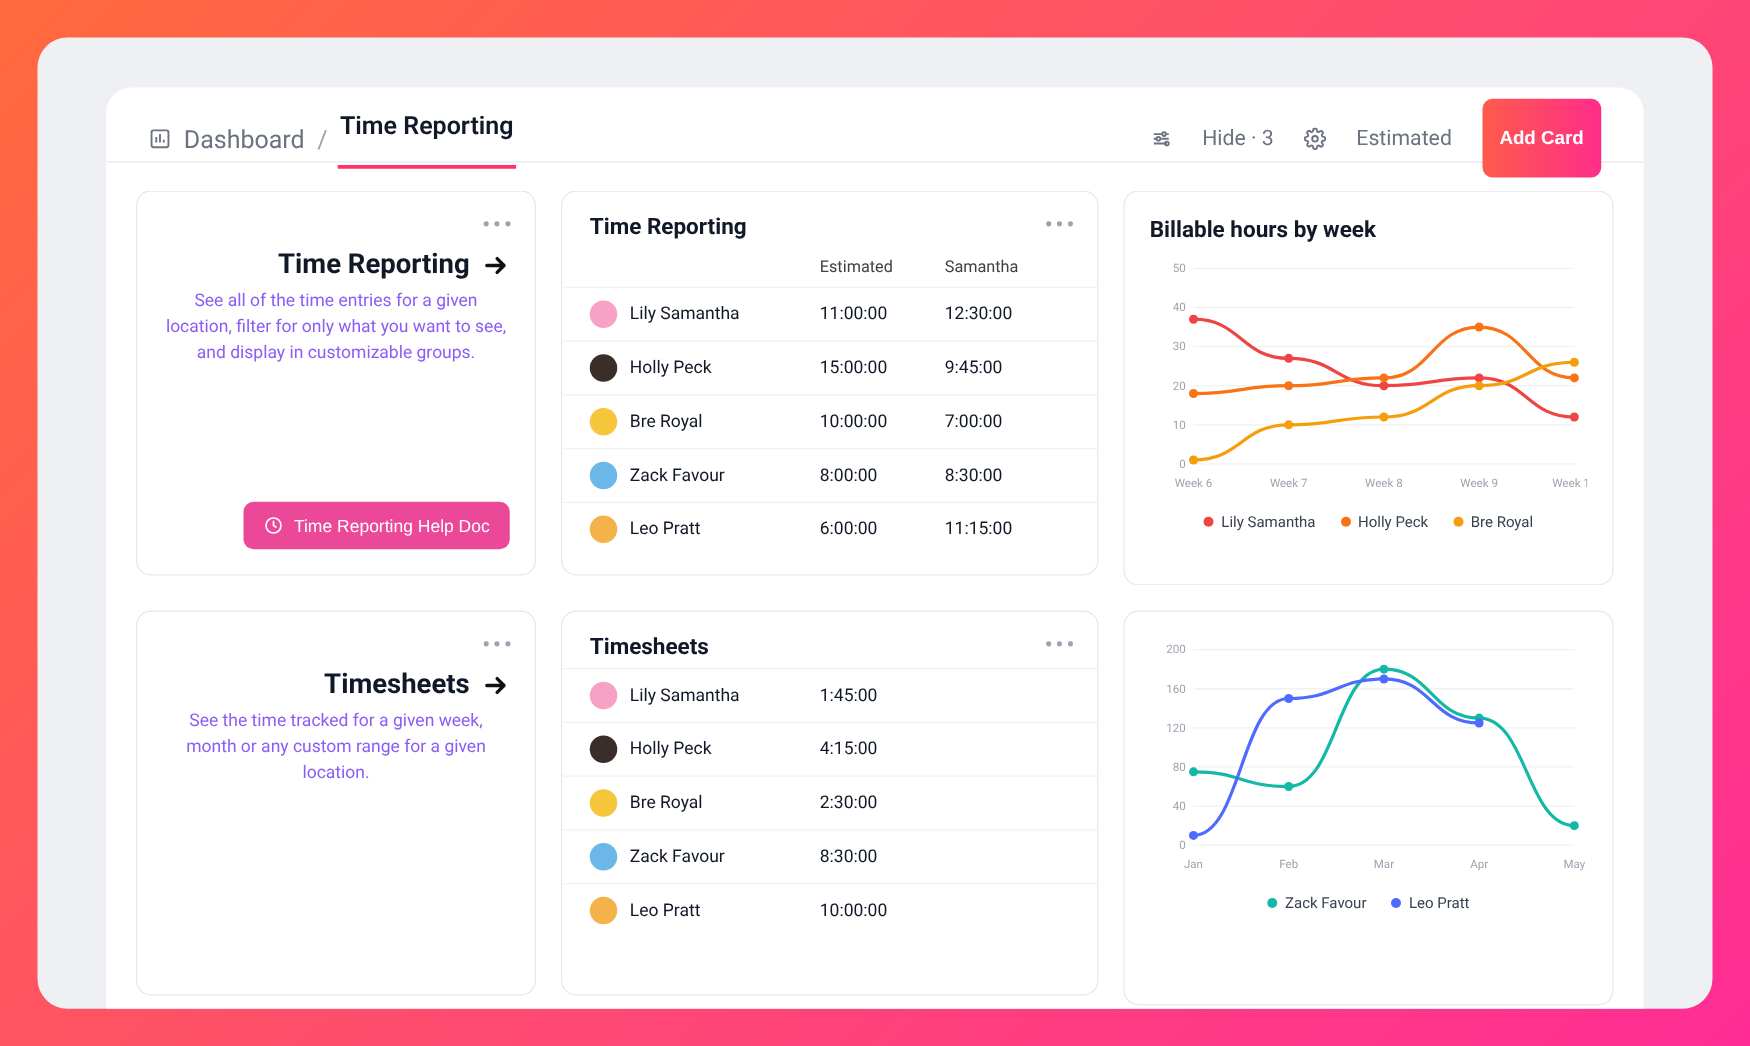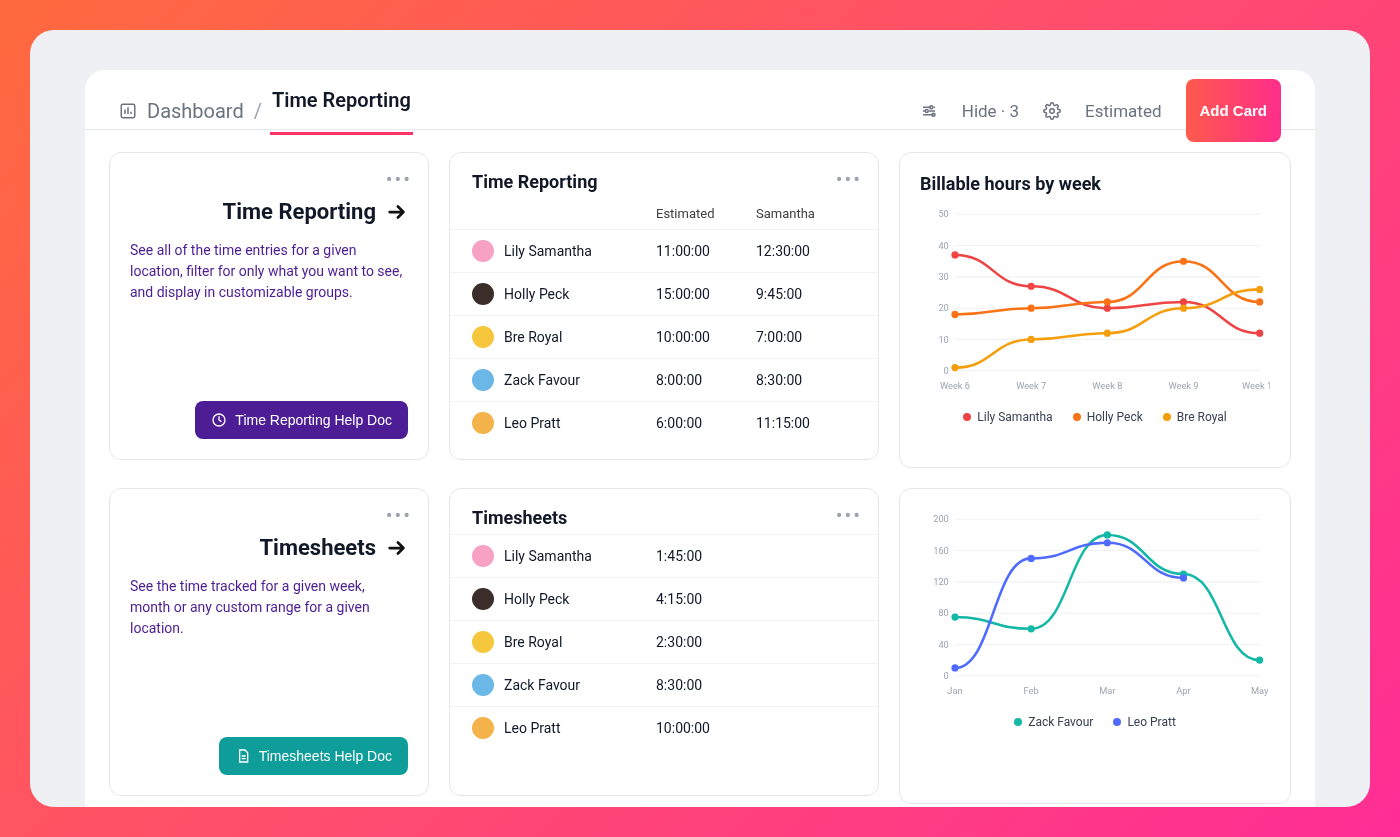--- a/index.html
+++ b/index.html
@@ -34,28 +34,28 @@
   }
   .content { flex: 1; overflow: auto; padding: 22px 24px; }
   .grid { display: grid; grid-template-columns: 320px 430px 1fr; gap: 20px; }
   .card {
     background: #fff; border: 1px solid #e5e7eb; border-radius: 12px;
     padding: 20px; position: relative;
   }
   .card-more { position: absolute; top: 14px; right: 16px; color: #9ca3af; font-size: 20px; letter-spacing: 2px; cursor: pointer; }
   .info-card { height: 308px; display: flex; flex-direction: column; }
   .info-title { display: flex; align-items: center; justify-content: flex-end; gap: 10px; font-size: 22px; font-weight: 700; color: #111827; margin-top: 26px; }
-  .info-desc { color: #4c1d95; font-size: 14px; text-align: left; margin-top: 16px; line-height: 1.5; }
+  .info-desc { color: #8b5cf6; font-size: 14px; text-align: center; margin-top: 6px; line-height: 1.5; }
   .info-spacer { flex: 1; }
   .help-btn {
     display: inline-flex; align-items: center; gap: 8px; align-self: flex-end;
     color: #fff; border: none; border-radius: 8px; padding: 11px 16px;
     font-size: 14px; font-weight: 500; cursor: pointer;
   }
-  .help-btn.red { background: #4c1d95; }
+  .help-btn.red { background: #ec4899; }
   .help-btn.teal { background: #0f9d9a; }
   .tbl-card { padding: 0; height: 308px; overflow: hidden; }
   .tbl-title { font-size: 18px; font-weight: 700; color: #111827; padding: 18px 22px 6px 22px; }
   .tbl-head, .tbl-row { display: grid; grid-template-columns: 1fr 100px 100px; align-items: center; padding: 10px 22px; }
   .tbl-head { color: #404040; font-size: 13px; padding-top: 8px; padding-bottom: 8px; }
   .tbl-row { border-top: 1px solid #f0f1f3; font-size: 14px; color: #111827; }
   .who { display: flex; align-items: center; gap: 10px; }
   .avatar { width: 22px; height: 22px; border-radius: 50%; display: inline-block; }
   .bar-wrap { width: 80px; height: 8px; background: #e5e7eb; border-radius: 4px; overflow: hidden; }
   .bar-fill { height: 100%; border-radius: 4px; }
@@ -229,27 +229,20 @@
         <div class="card info-card">
           <span class="card-more">•••</span>
           <div class="info-title">
             <span>Timesheets</span>
             <svg width="22" height="22" viewBox="0 0 24 24">
                 <path d="M4 12h14M13 6l6 6-6 6" fill="none" stroke="#111" stroke-width="3" stroke-linecap="round" stroke-linejoin="round"></path>
               </svg>
           </div>
           <div class="info-desc">See the time tracked for a given week, month or any custom range for a given location.</div>
           <div class="info-spacer"></div>
-          <button class="help-btn teal">
-            <svg width="16" height="16" viewBox="0 0 24 24">
-                <path d="M7 3h8l4 4v14H7z" fill="none" stroke="#fff" stroke-width="2"></path>
-                <path d="M10 12h6M10 16h6" fill="none" stroke="#fff" stroke-width="2"></path>
-              </svg>
-            <span>Timesheets Help Doc</span>
-          </button>
         </div>
 
         <div class="card tbl-card">
           <span class="card-more">•••</span>
           <div class="tbl-title">Timesheets</div>
           <div id="ts-rows">
               <div class="tbl-row">
                 <span class="who">
                   <span class="avatar" style="background:#f7a1c4"></span>
                   <span>Lily Samantha</span>

